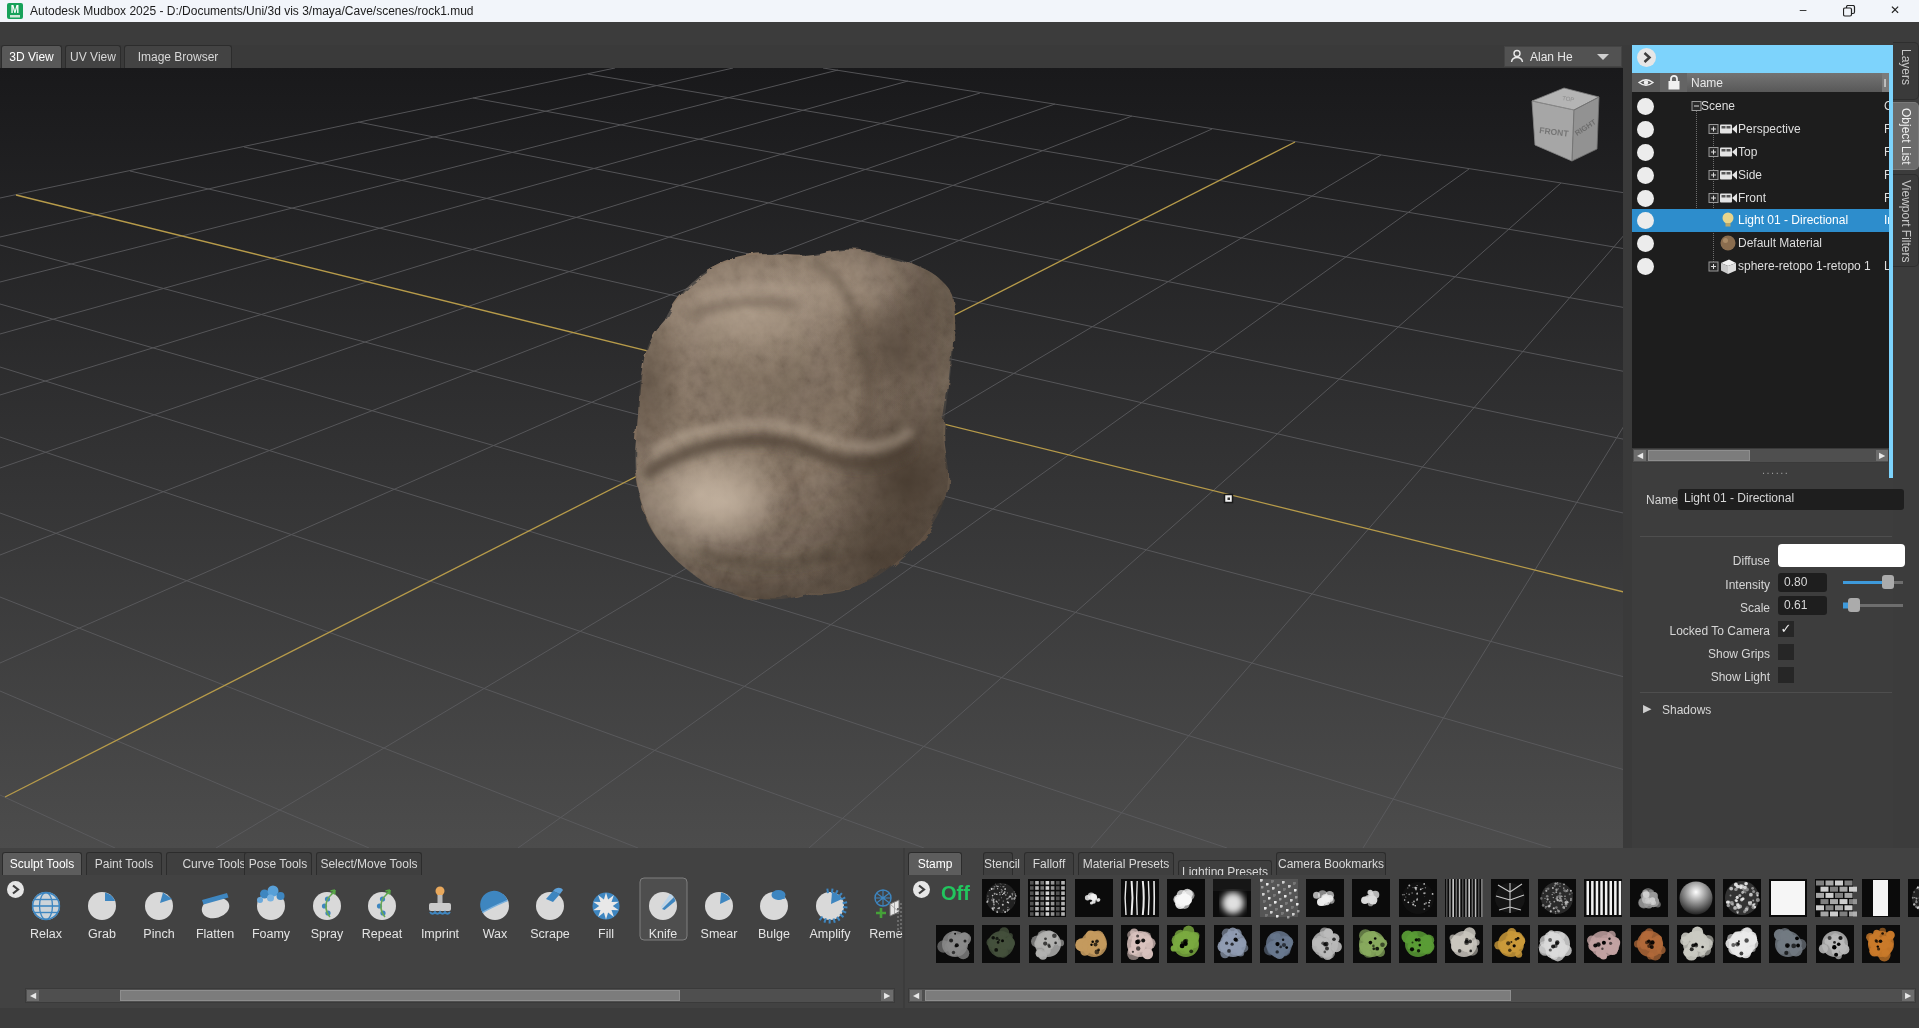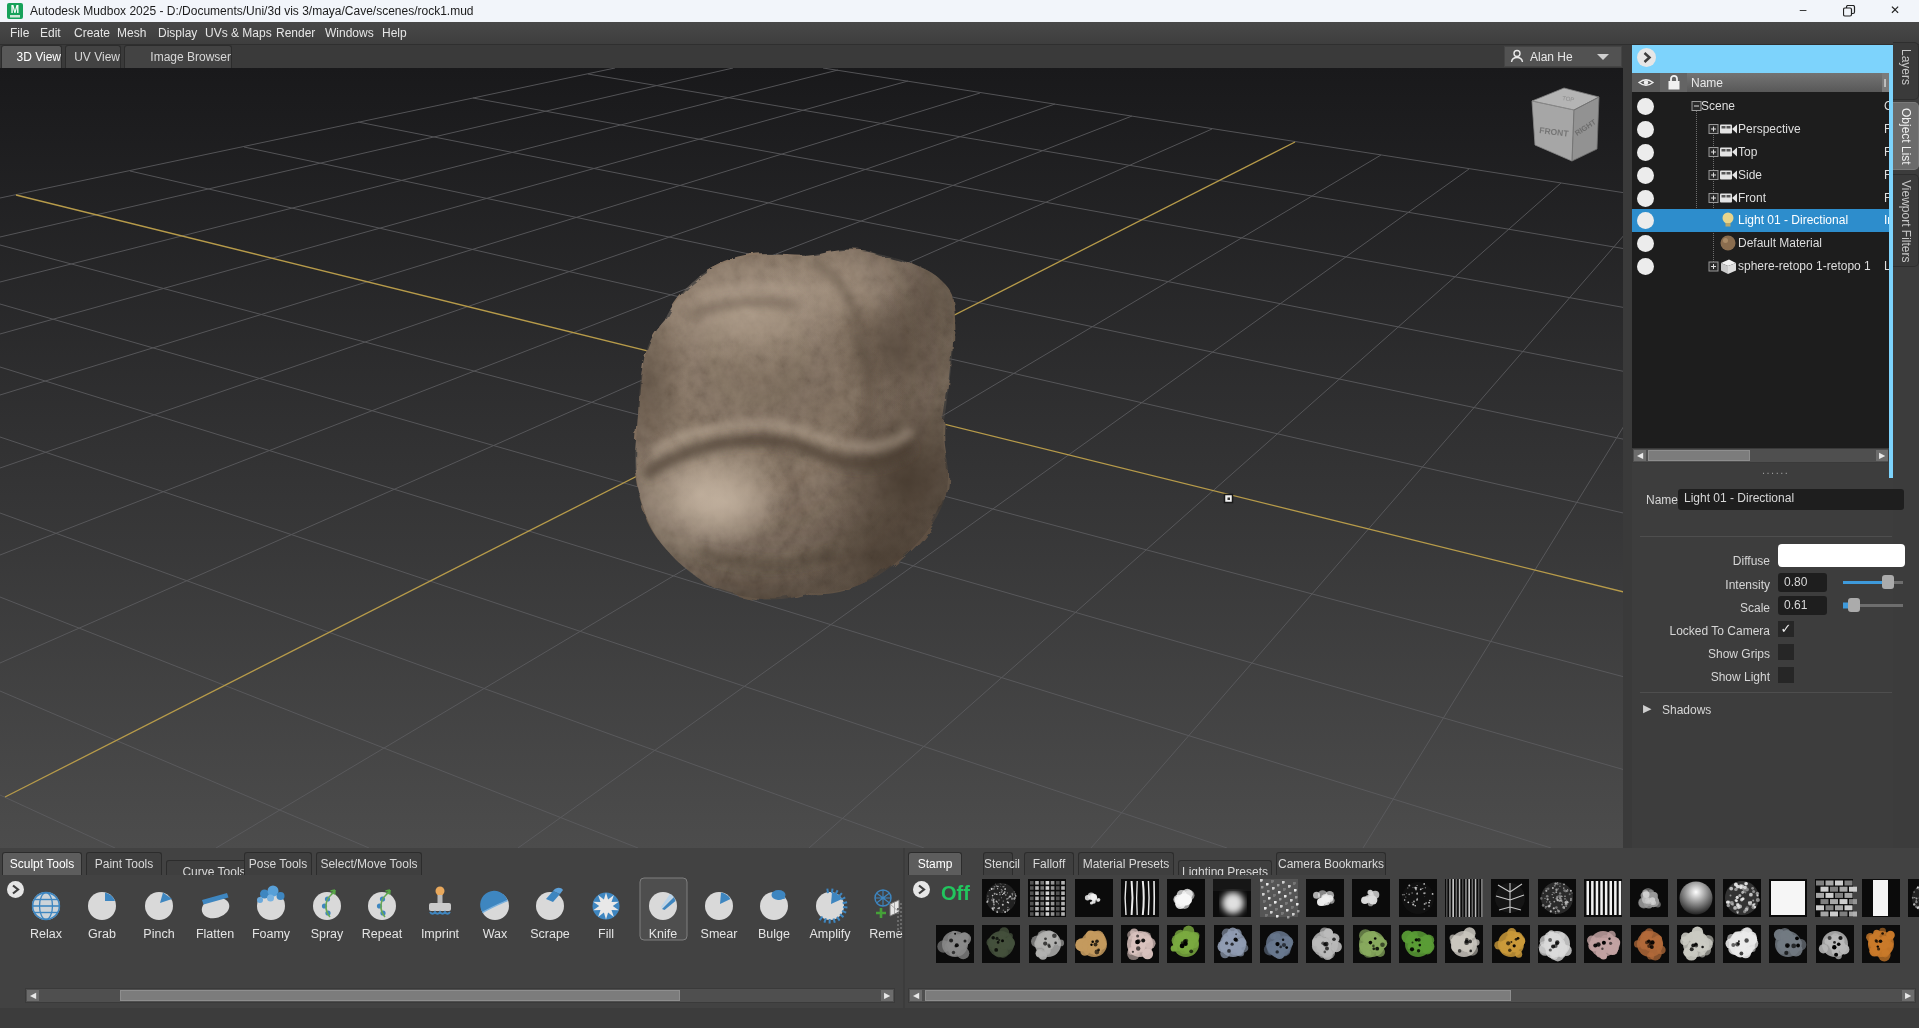--- a/index.html
+++ b/index.html
@@ -3,21 +3,21 @@
 *{margin:0;padding:0;box-sizing:border-box}
 html,body{width:1919px;height:1028px;overflow:hidden;background:#3c3c3c;font-family:"Liberation Sans",sans-serif}
 #app{position:relative;width:1919px;height:1028px}
 .abs{position:absolute}
 #title{left:0;top:0;width:1919px;height:22px;background:#f2f5fa;color:#1b1b1b;font-size:12px}
 #title .txt{position:absolute;left:30px;top:4px;white-space:nowrap}
 .winbtn{position:absolute;top:0;width:34px;height:22px;color:#222;font-size:12px;text-align:center;line-height:20px}
 #menu{left:0;top:22px;width:1919px;height:23px;background:linear-gradient(#484848,#3e3e3e);color:#e6e6e6;font-size:12px;border-bottom:1px solid #2f2f2f}
 #menu span{position:absolute;top:4px;white-space:nowrap}
 #vtabs{left:0;top:45px;width:1919px;height:23px;background:#3a3a3a}
-.vtab{position:absolute;top:0;height:23px;border:1px solid #2c2c2c;border-bottom:none;border-radius:3px 3px 0 0;background:#434343;color:#d8d8d8;font-size:12px;text-align:right;padding-top:4px;white-space:nowrap}
+.vtab{position:absolute;top:0;height:23px;border:1px solid #2c2c2c;border-bottom:none;border-radius:3px 3px 0 0;background:#434343;color:#d8d8d8;font-size:12px;text-align:center;padding-top:4px;white-space:nowrap}
 #vp{left:0;top:68px;width:1632px;height:780px;background:linear-gradient(#19191b,#4c4c4c)}
 #rside{left:1632px;top:45px;width:261px;height:803px;background:#7dd3fc}
 #treehead{position:absolute;left:0;top:28px;width:257px;height:19px;background:linear-gradient(#747474,#585858)}
 #tree{position:absolute;left:0;top:47px;width:257px;height:356px;background:#1d1d1d;overflow:hidden}
 .trow{position:absolute;left:23px;width:234px;height:23px;color:#dedede;font-size:12px;line-height:23px}
 .tcirc{position:absolute;left:5px;width:17px;height:17px;border-radius:50%;background:#ececec}
 #treescroll{position:absolute;left:0;top:403px;width:257px;height:15px;background:#4f4f4f;border:1px solid #3a3a3a}
 #splitter{position:absolute;left:0;top:418px;width:257px;height:15px;background:#3d3d3d}
 #props{position:absolute;left:0;top:433px;width:261px;height:370px;background:#3d3d3d;color:#d6d6d6;font-size:12px}
 .plabel{position:absolute;text-align:right;color:#d6d6d6;white-space:nowrap}
@@ -38,31 +38,20 @@
         <text x="8" y="10" font-size="10" font-weight="bold" fill="#fff" text-anchor="middle">M</text>
         <rect x="3" y="12" width="10" height="2.5" fill="#cfe8d8"></rect>
       </svg>
 <span class="txt">Autodesk Mudbox 2025 - D:/Documents/Uni/3d vis 3/maya/Cave/scenes/rock1.mud</span>
 <span class="winbtn" style="left:1786px">–</span>
       <svg class="abs" style="left:1843px;top:5px" width="13" height="12">
         <rect x="3.5" y="0.5" width="8" height="8" rx="1.5" fill="none" stroke="#222" stroke-width="1.2"></rect>
         <rect x="0.5" y="3" width="8" height="8" rx="1.5" fill="#f2f5fa" stroke="#222" stroke-width="1.2"></rect>
       </svg>
       <span class="winbtn" style="left:1878px">✕</span>
-    </div>
-<div id="menu" class="abs">
-      <span style="left:10px">File</span>
-      <span style="left:40px">Edit</span>
-      <span style="left:74px">Create</span>
-      <span style="left:117px">Mesh</span>
-      <span style="left:158px">Display</span>
-      <span style="left:205px">UVs &amp; Maps</span>
-      <span style="left:276px">Render</span>
-      <span style="left:325px">Windows</span>
-      <span style="left:382px">Help</span>
     </div>
 <div id="vtabs" class="abs">
       <div class="vtab" style="left:1px;width:61px;background:#585858;color:#fff">3D View</div>
       <div class="vtab" style="left:65px;width:56px">UV View</div>
       <div class="vtab" style="left:124px;width:108px">Image Browser</div>
 <div style="position:absolute;left:1504px;top:1px;width:118px;height:21px;background:#525252;border:1px solid #444"></div>
 <svg style="position:absolute;left:1509px;top:3px" width="16" height="16">
         <circle cx="8" cy="5.5" r="3" fill="none" stroke="#e8e8e8" stroke-width="1.4"></circle>
         <path d="M2.5,14 C3,10.5 5,9.5 8,9.5 C11,9.5 13,10.5 13.5,14" fill="none" stroke="#e8e8e8" stroke-width="1.4"></path>
       </svg>
@@ -329,21 +318,21 @@
  <span style="position:absolute;left:11px;top:224px;color:#cfcfcf;font-size:11px">▶</span>
  <span style="position:absolute;left:30px;top:225px">Shadows</span>
 </div>
     </div>
 <div class="rtab" style="top:42px;height:58px;padding:6px 5px 0 5px">Layers</div>
 <div class="rtab" style="top:102px;height:68px;background:#6b6b6b;color:#f2f2f2;border-color:#7a7a7a;padding:5px 5px 0 5px">Object List</div>
 <div class="rtab" style="top:174px;height:93px;padding:5px 5px 0 5px">Viewport Filters</div>
 <div id="bleft" class="abs">
 <div class="btab" style="left:2px;top:4px;width:80px;background:#5d5d5d;color:#fff;">Sculpt Tools</div>
       <div class="btab" style="left:86px;top:4px;width:76px;">Paint Tools</div>
-      <div class="btab" style="left:166px;top:12px;width:96px;">Curve Tools</div>
+      <div class="btab" style="left:166px;top:4px;width:96px;">Curve Tools</div>
       <div class="btab" style="left:244px;top:4px;width:68px;">Pose Tools</div>
       <div class="btab" style="left:316px;top:4px;width:106px;">Select/Move Tools</div>
 <div style="position:absolute;left:0;top:27px;width:903px;height:133px;background:#424242"></div>
 <div style="position:absolute;left:7px;top:33px;width:17px;height:17px;border-radius:50%;background:#e6e6e6"></div>
 <svg style="position:absolute;left:7px;top:33px" width="17" height="17">
         <path d="M6,4.5 L11,8.5 L6,12.5" stroke="#3d3d3d" stroke-width="2.2" fill="none"></path>
       </svg>
 
 <svg style="position:absolute;left:0;top:27px" width="903" height="113">
 <rect x="640" y="3" width="47" height="62" rx="4" fill="#4e4e4e" stroke="#7e7e7e"></rect>

